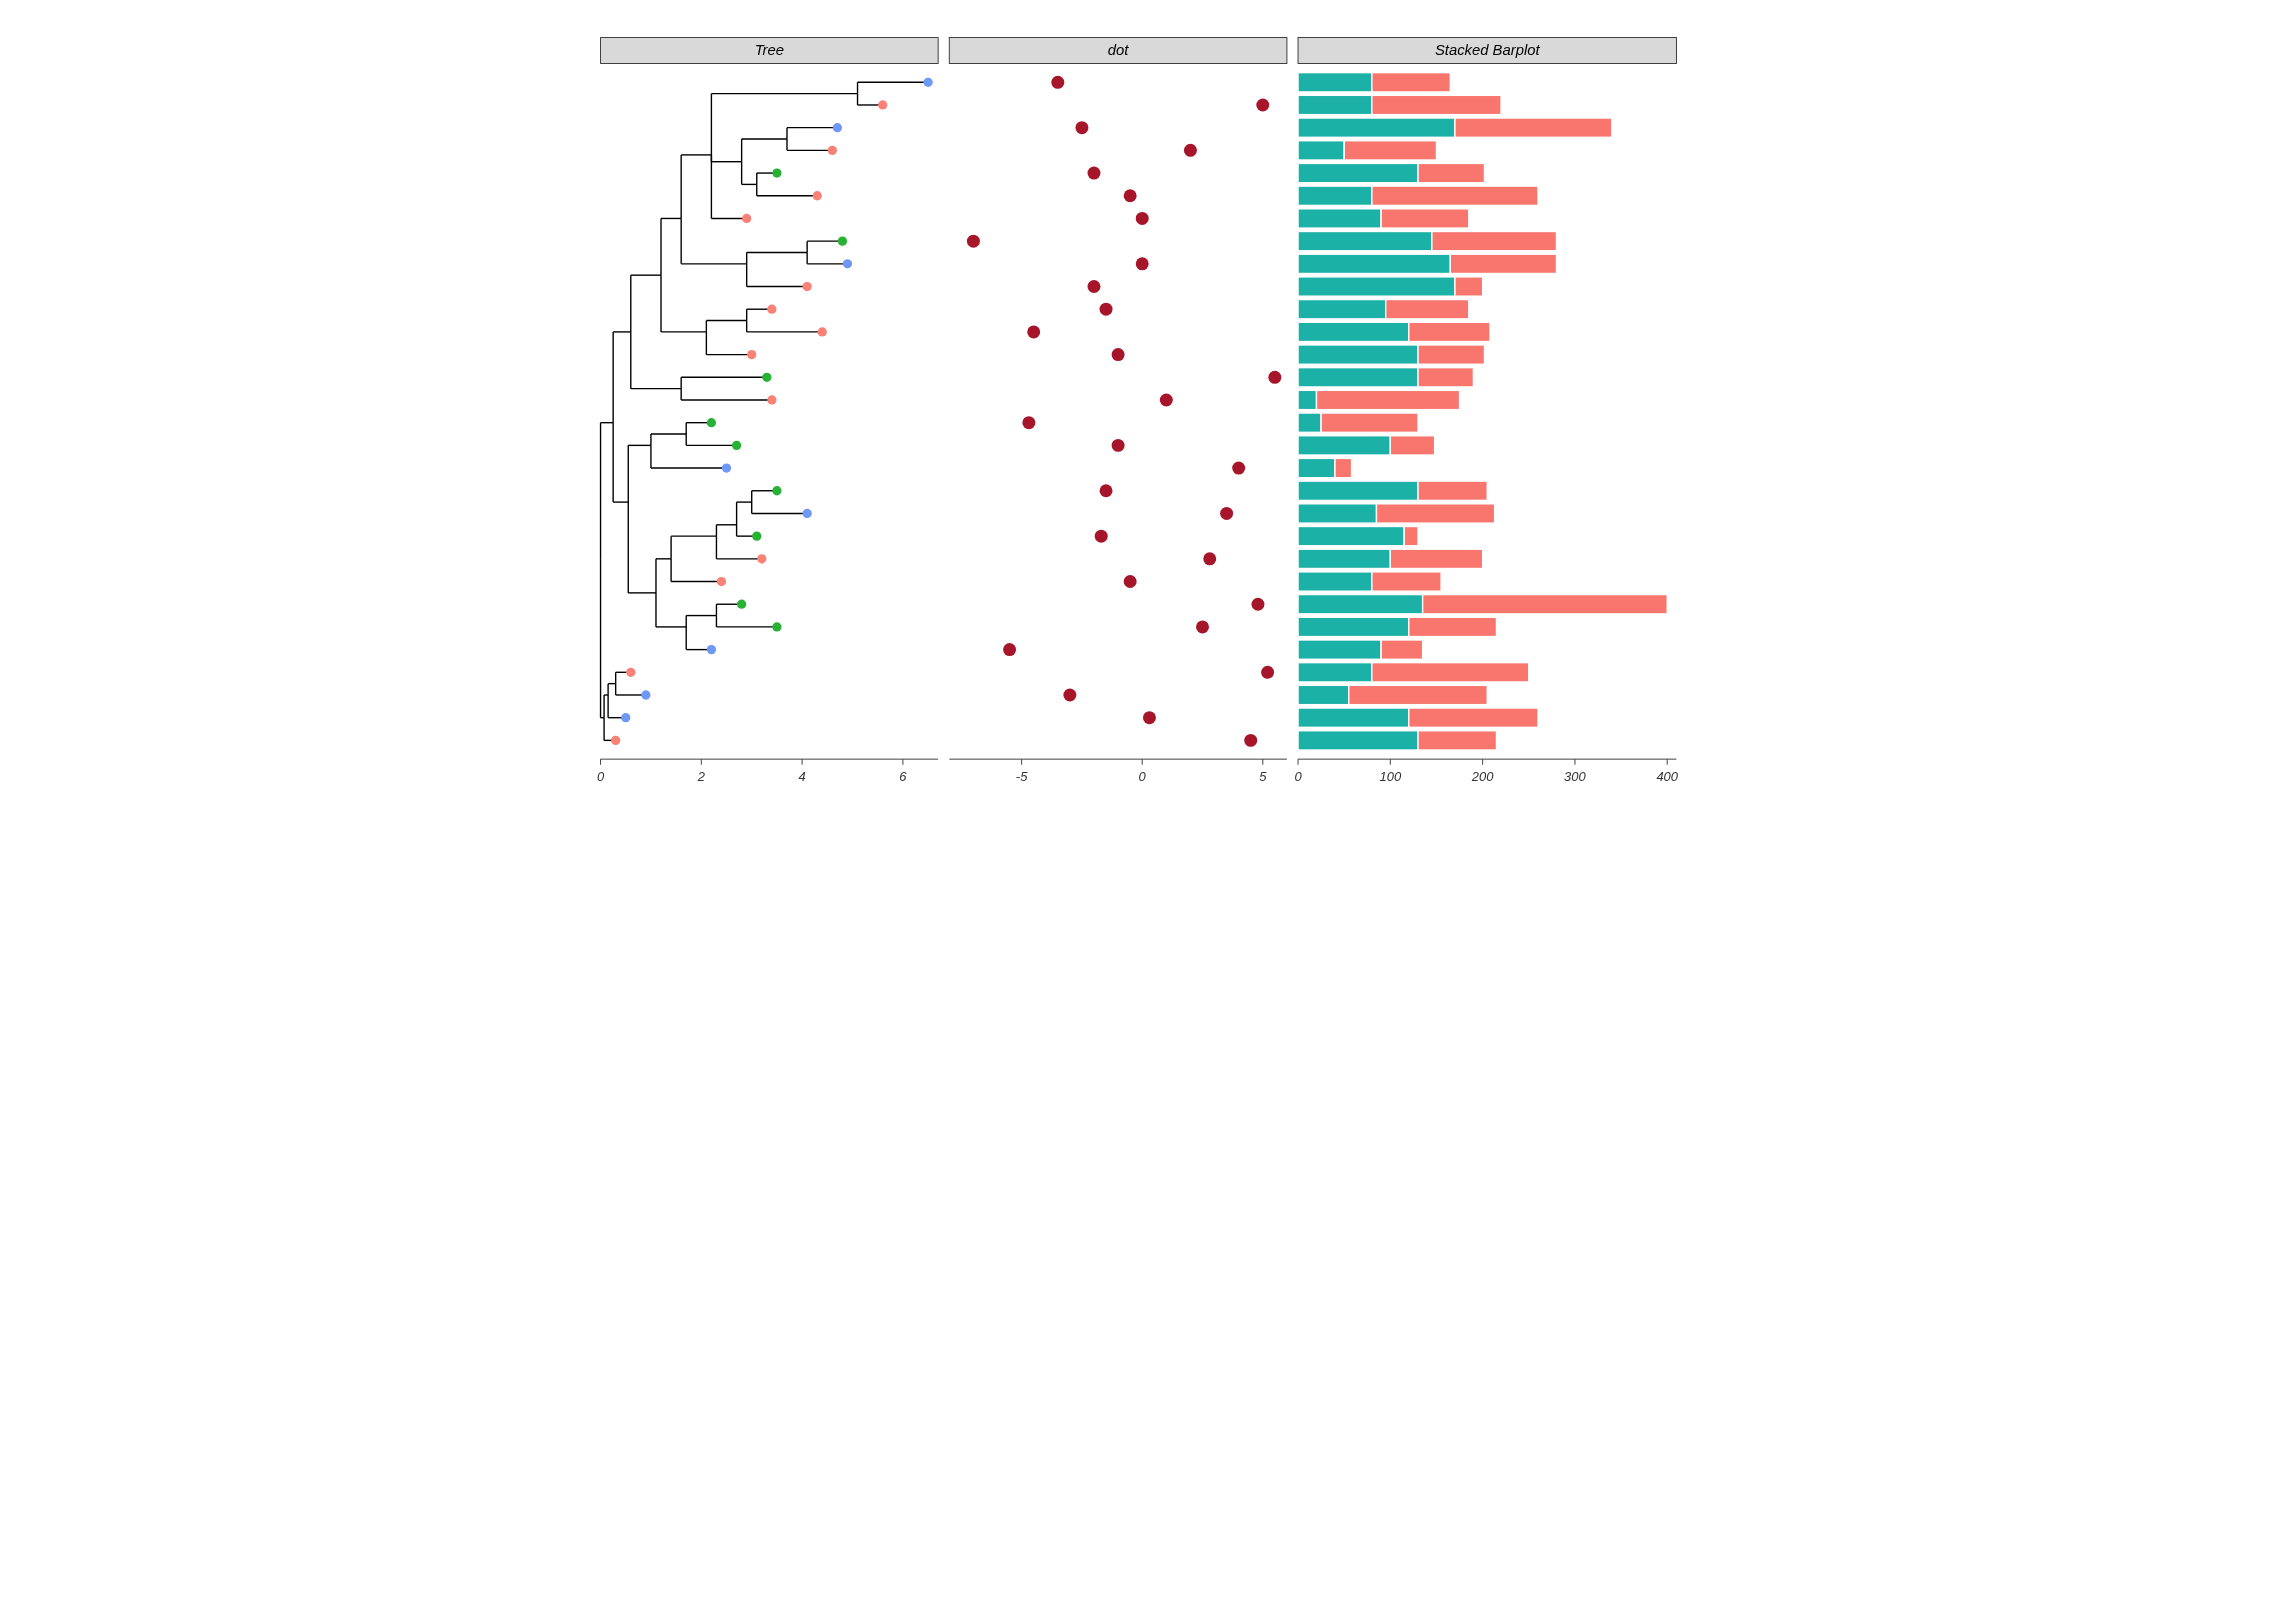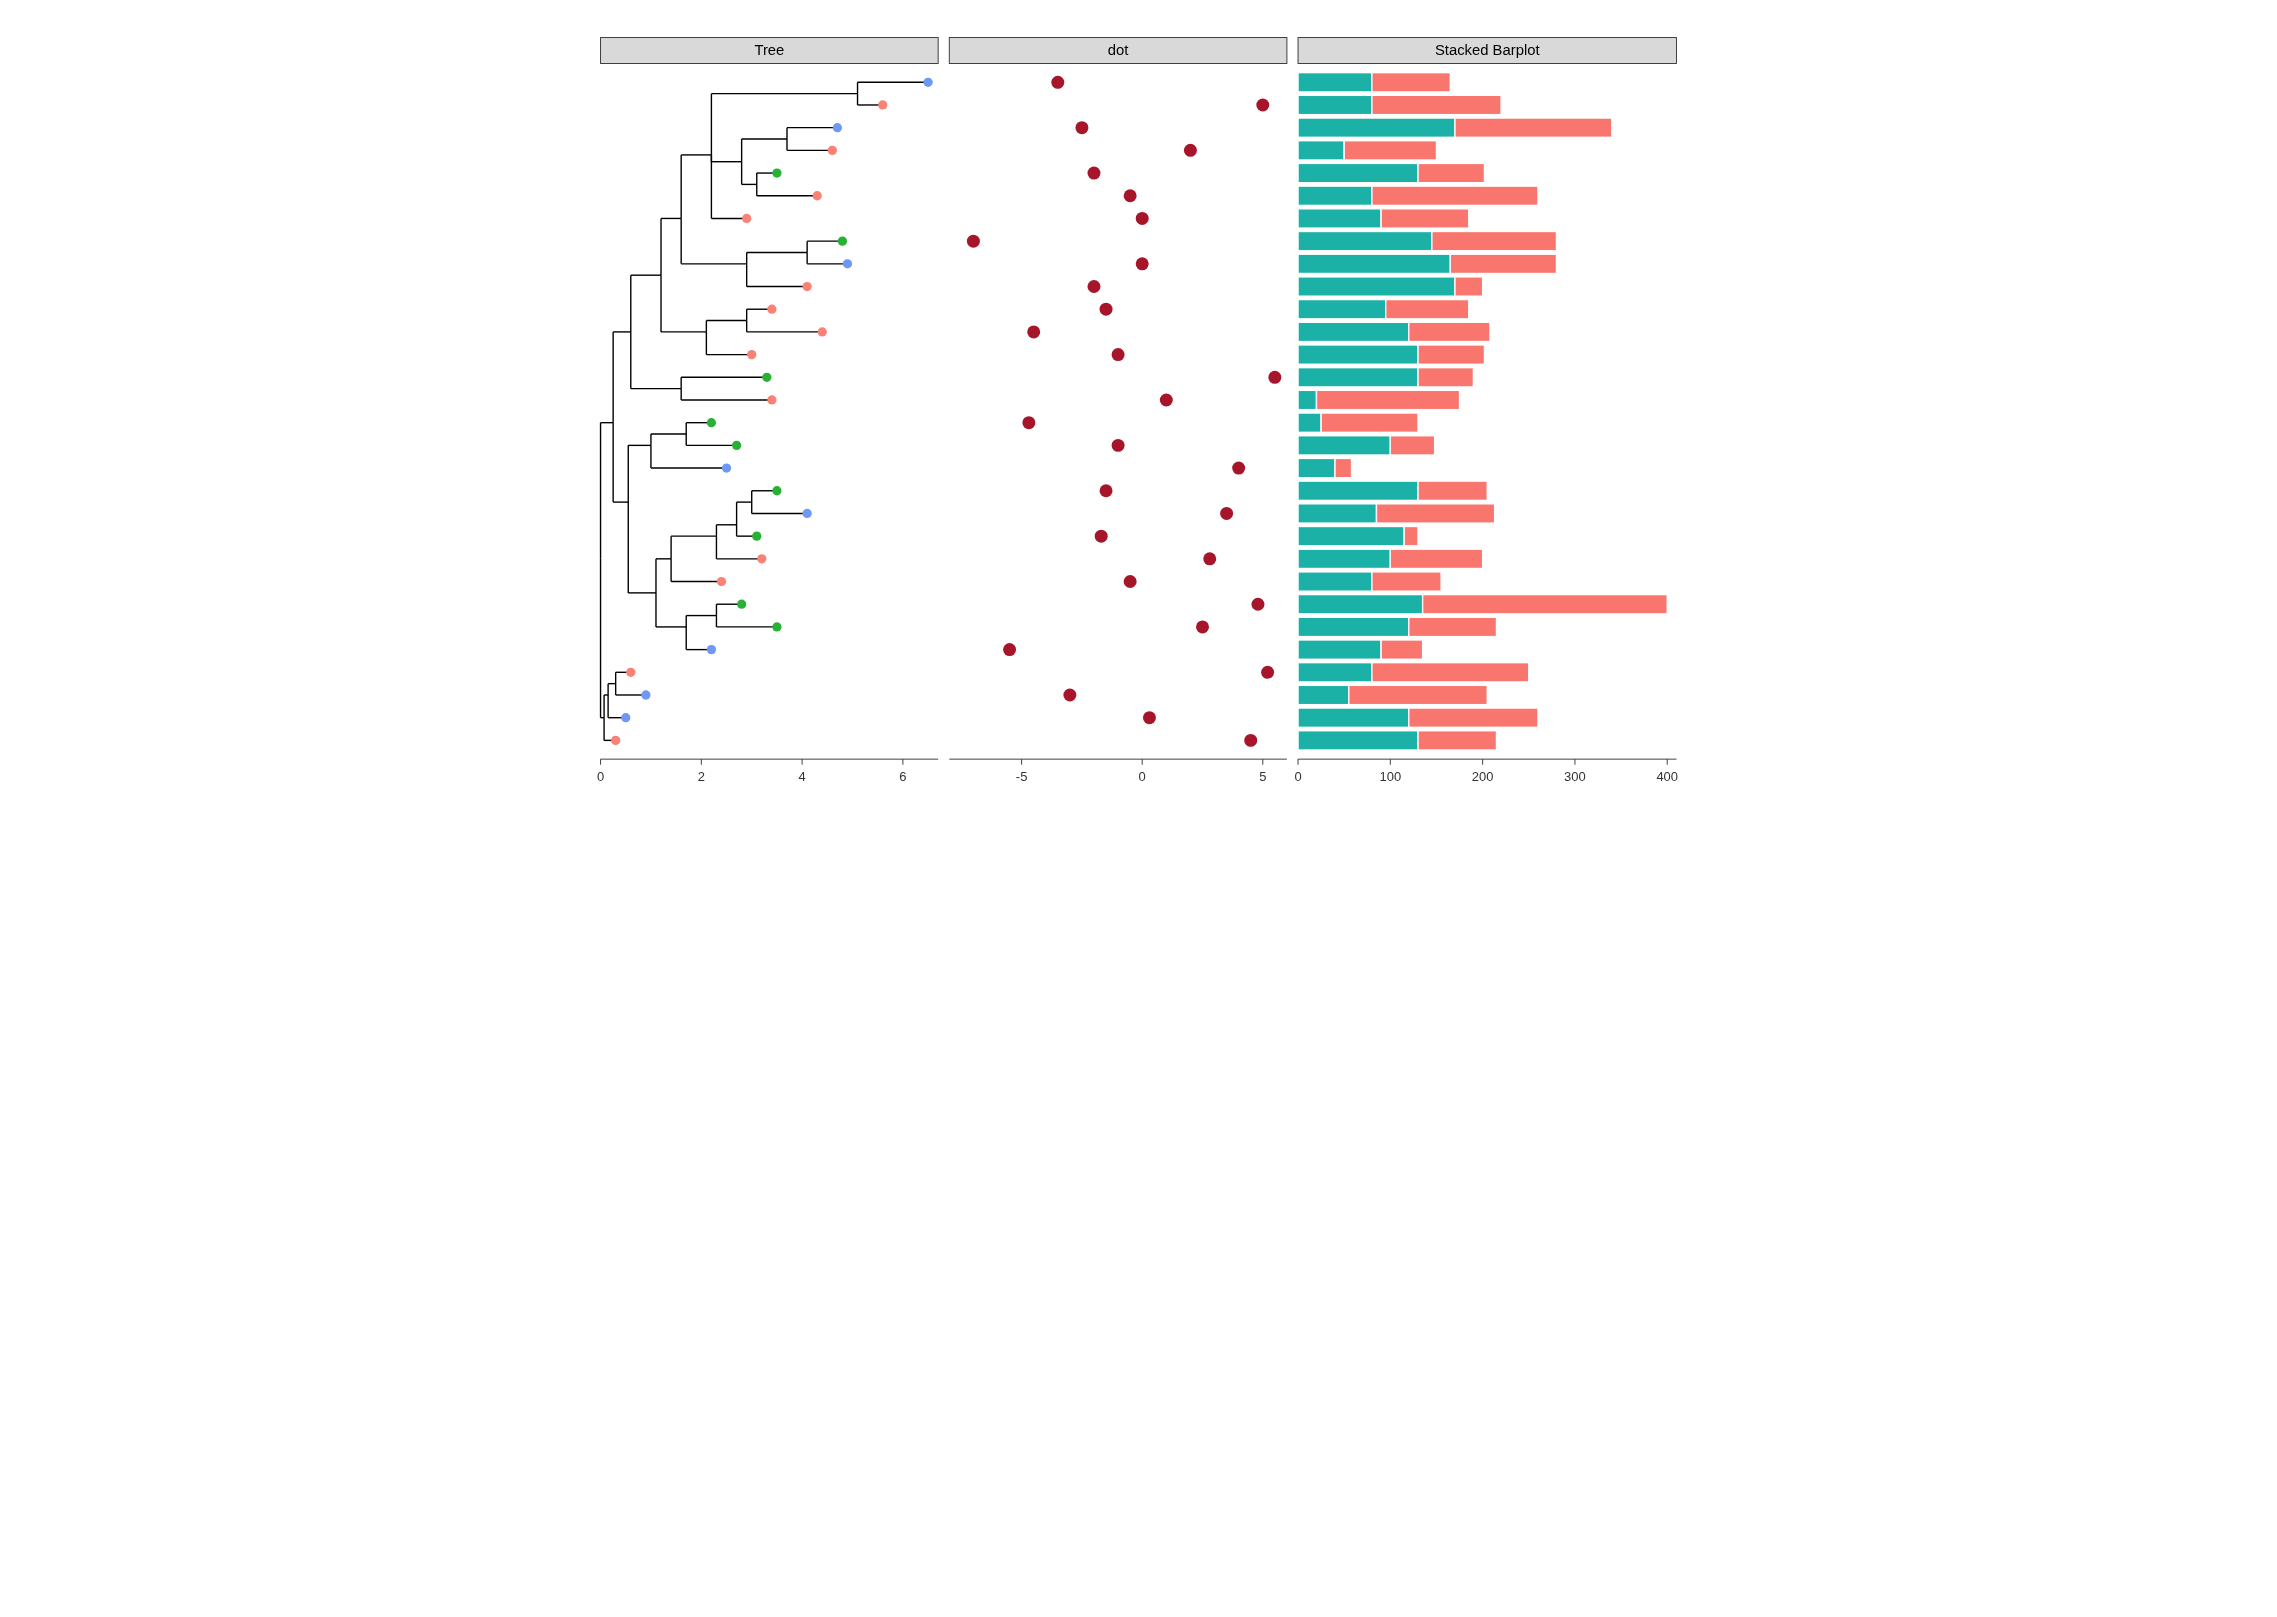--- a/index.html
+++ b/index.html
@@ -7,20 +7,21 @@
     padding: 0;
     background: #ffffff;
     font-family: Arial, Helvetica, sans-serif;
     color: #333;
   }
   #chart-wrap {
     width: 1113px;
     height: 788px;
     margin: 18.6px auto;
     position: relative;
+    font-style: italic;
   }
   svg { display: block; }
   .strip-header {
     fill: #d9d9d9;
     stroke: #333;
     stroke-width: 1;
   }
   .strip-label {
     font-size: 16px;
     text-anchor: middle;

